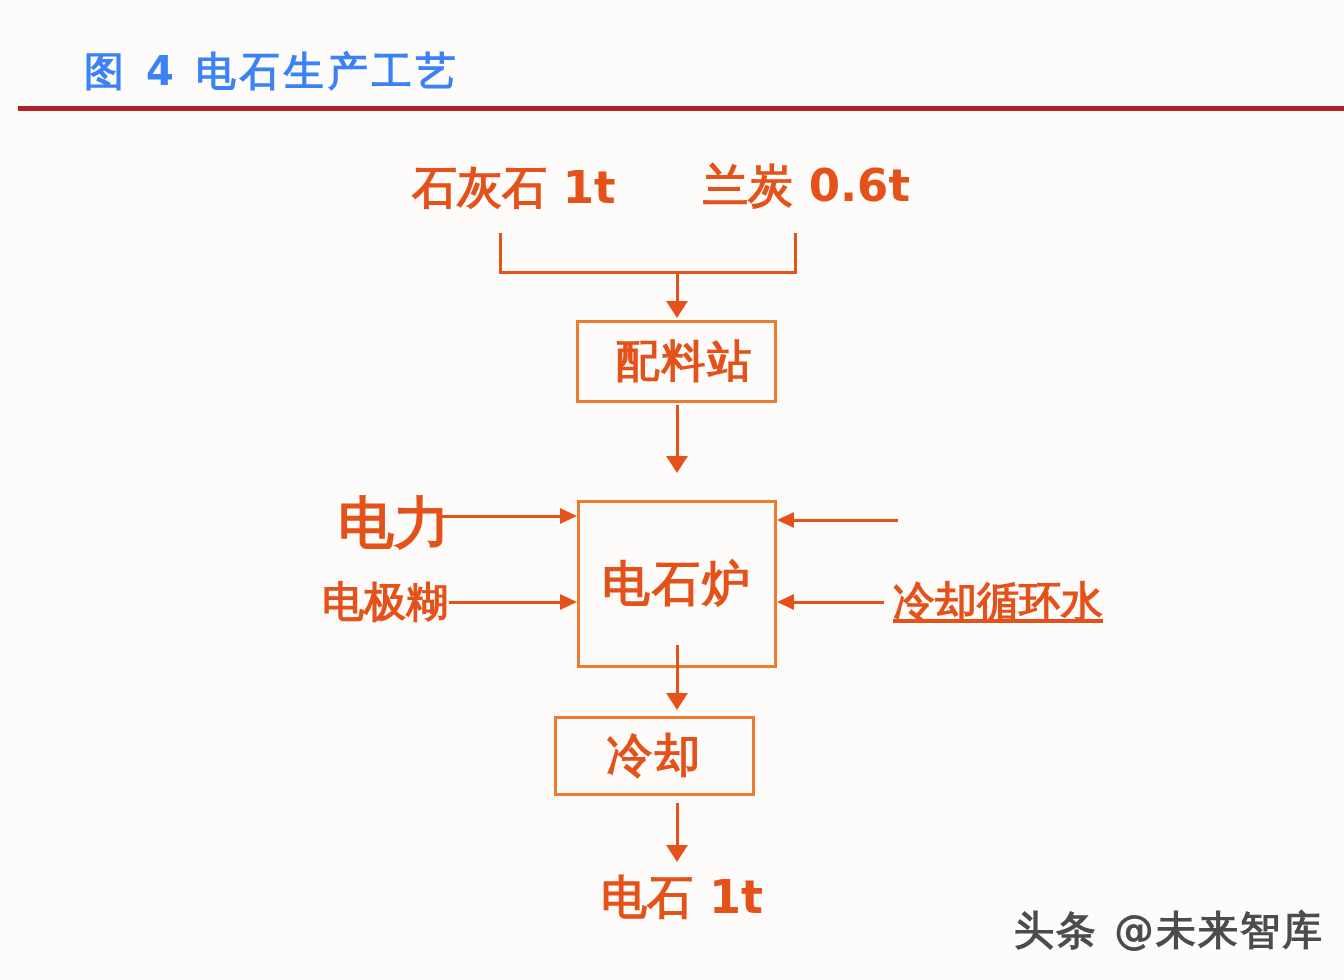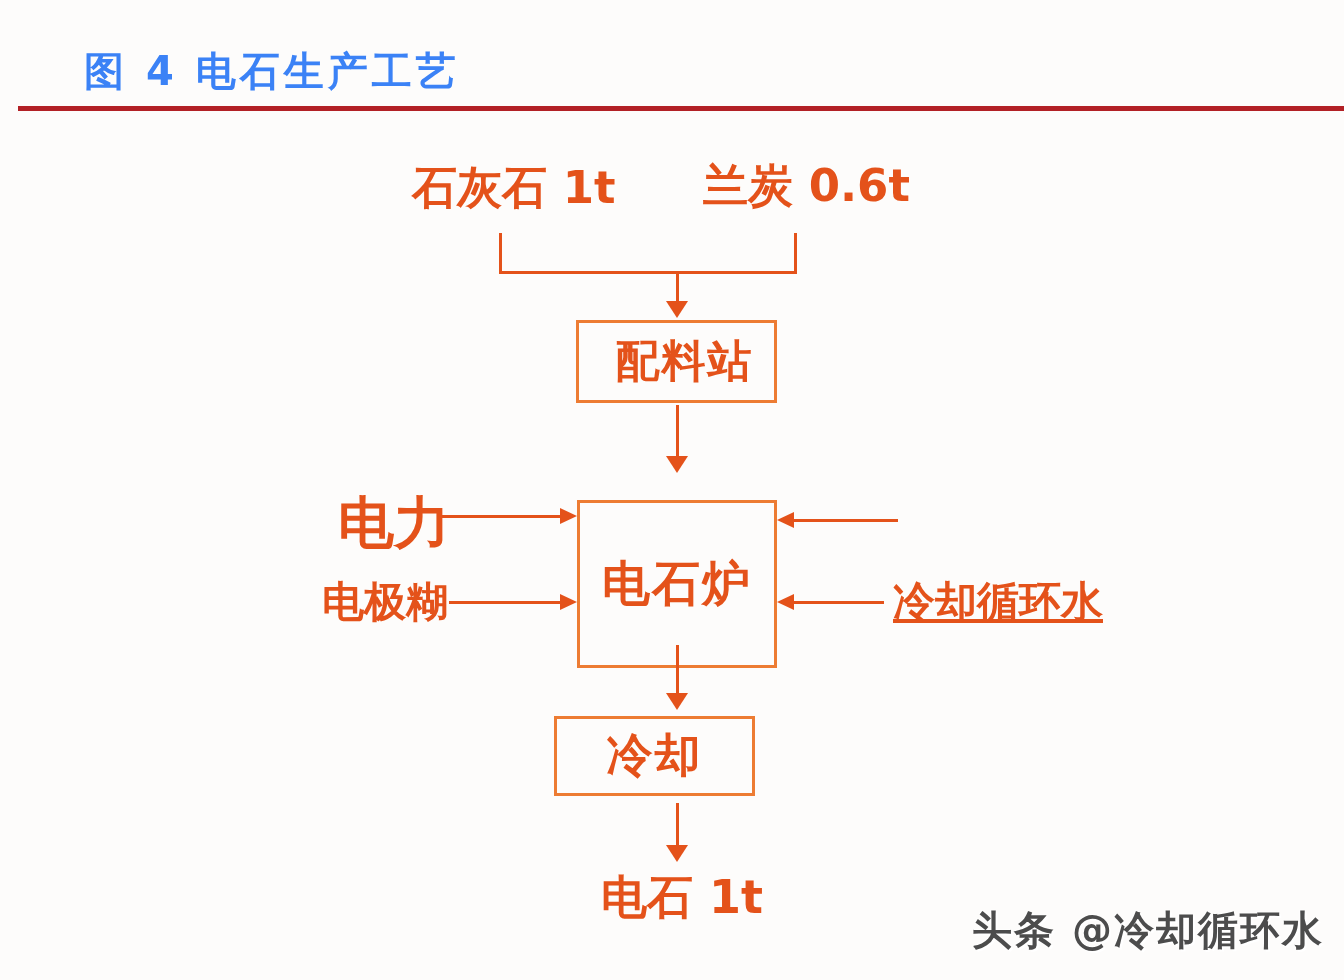--- a/index.html
+++ b/index.html
@@ -137,15 +137,15 @@
   <div class="line" style="left:676px; top:645px; width:3px; height:50px;"></div>
   <div class="arrow-down" style="left:666px; top:693px;"></div>
 
   <div class="node" style="left:554px; top:716px; width:201px; height:80px; font-size:46px;">冷却</div>
 
   <div class="line" style="left:676px; top:803px; width:3px; height:44px;"></div>
   <div class="arrow-down" style="left:666px; top:845px;"></div>
 
   <div class="flow-label" style="left:601px; top:872px; font-size:46px;">电石 1t</div>
 
-  <div class="watermark">头条 @冷却循环水</div>
+  <div class="watermark">头条 @未来智库</div>
 
 </div>
 
 </body></html>

